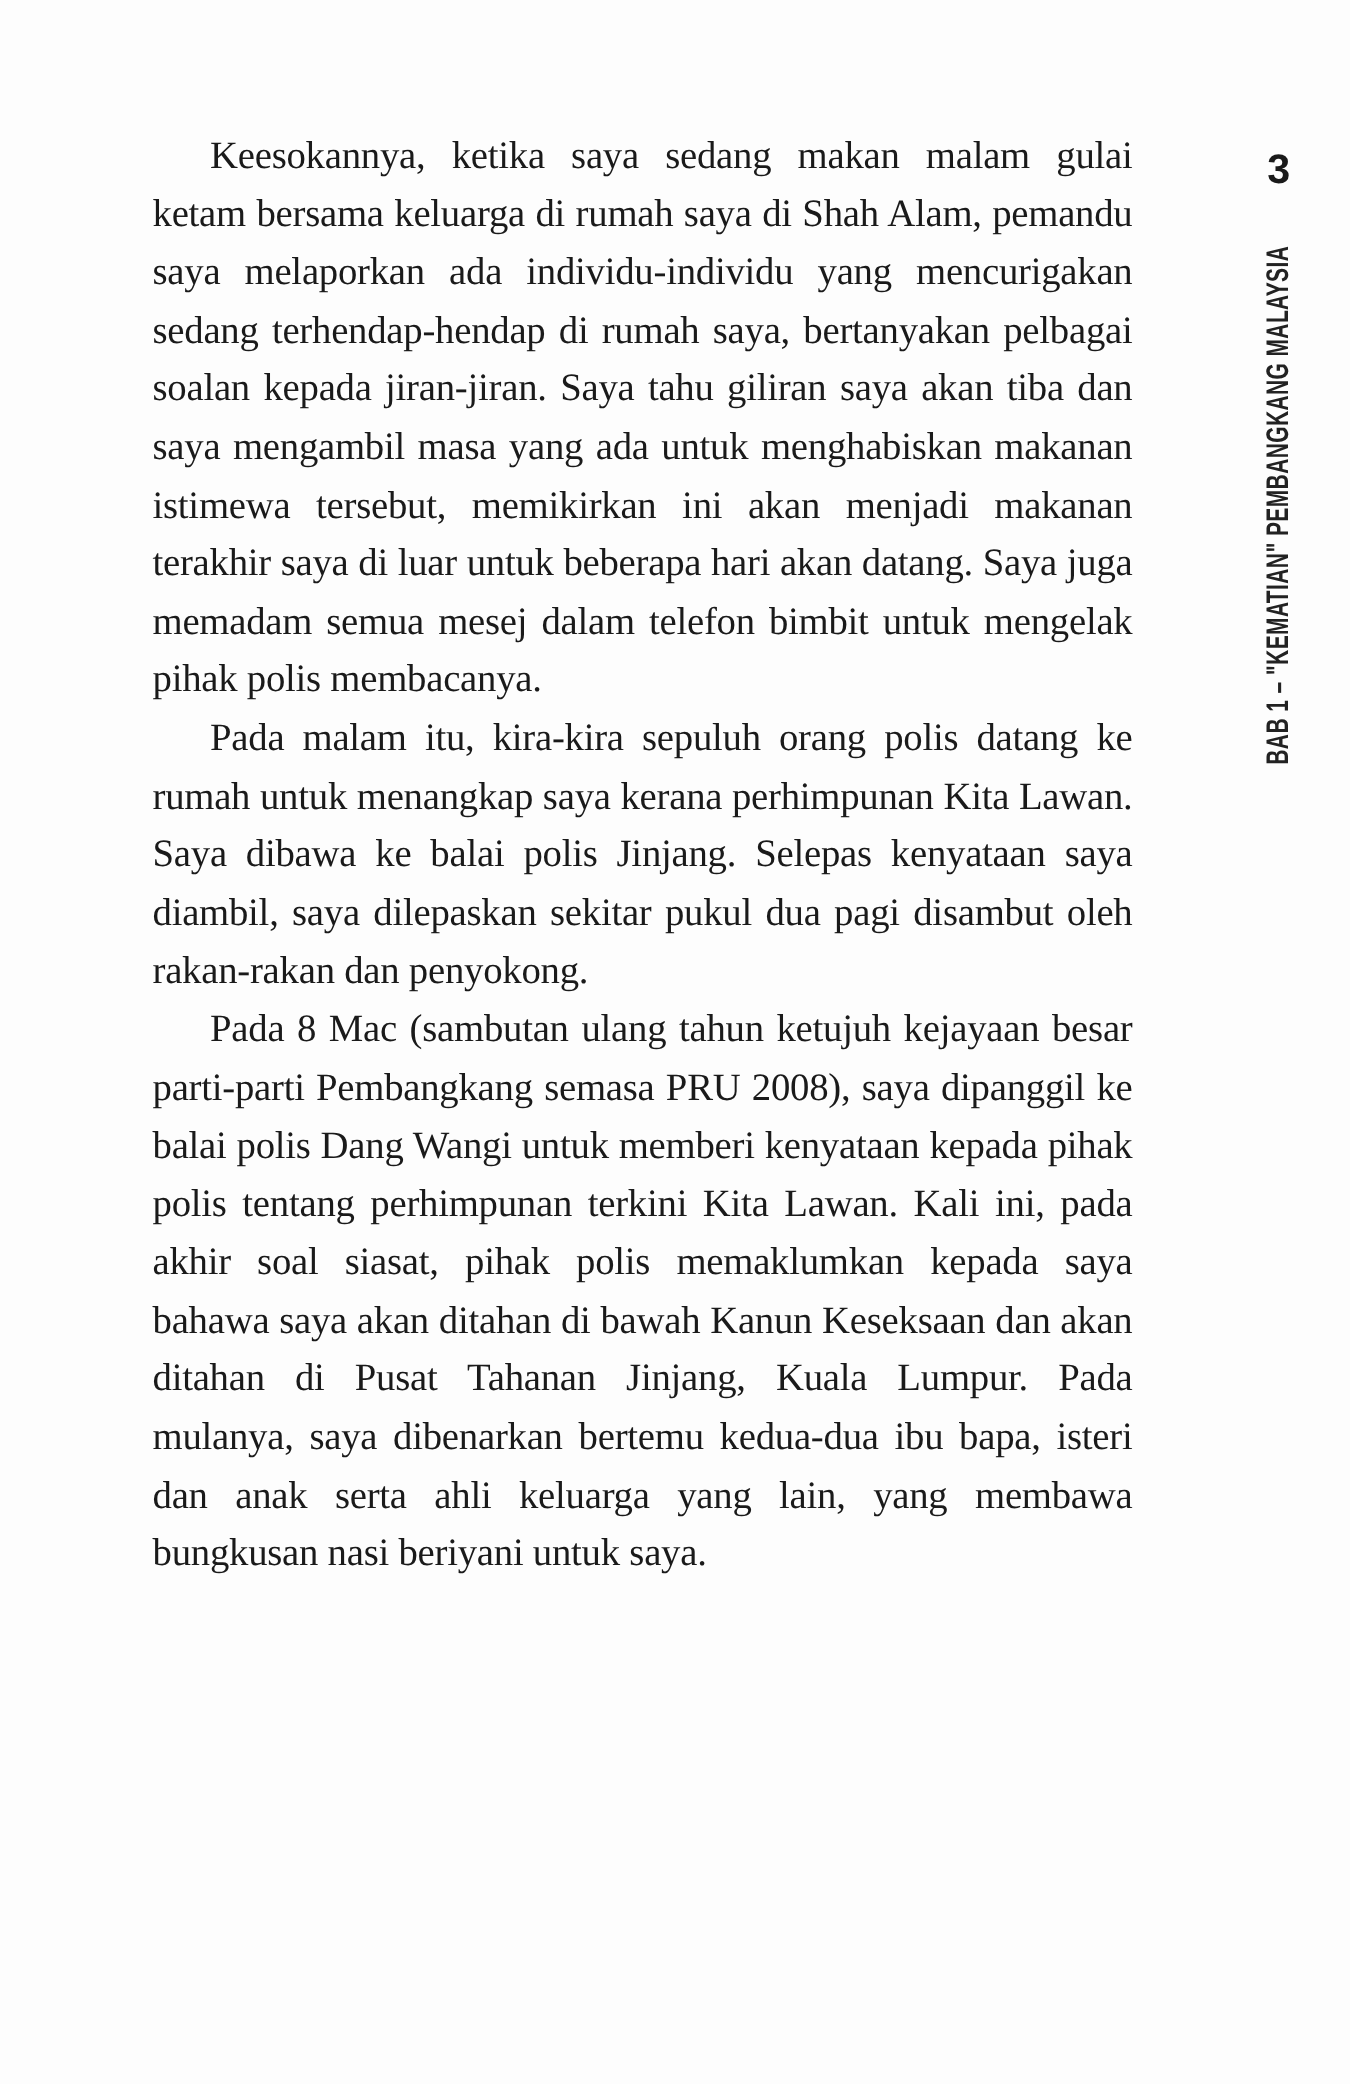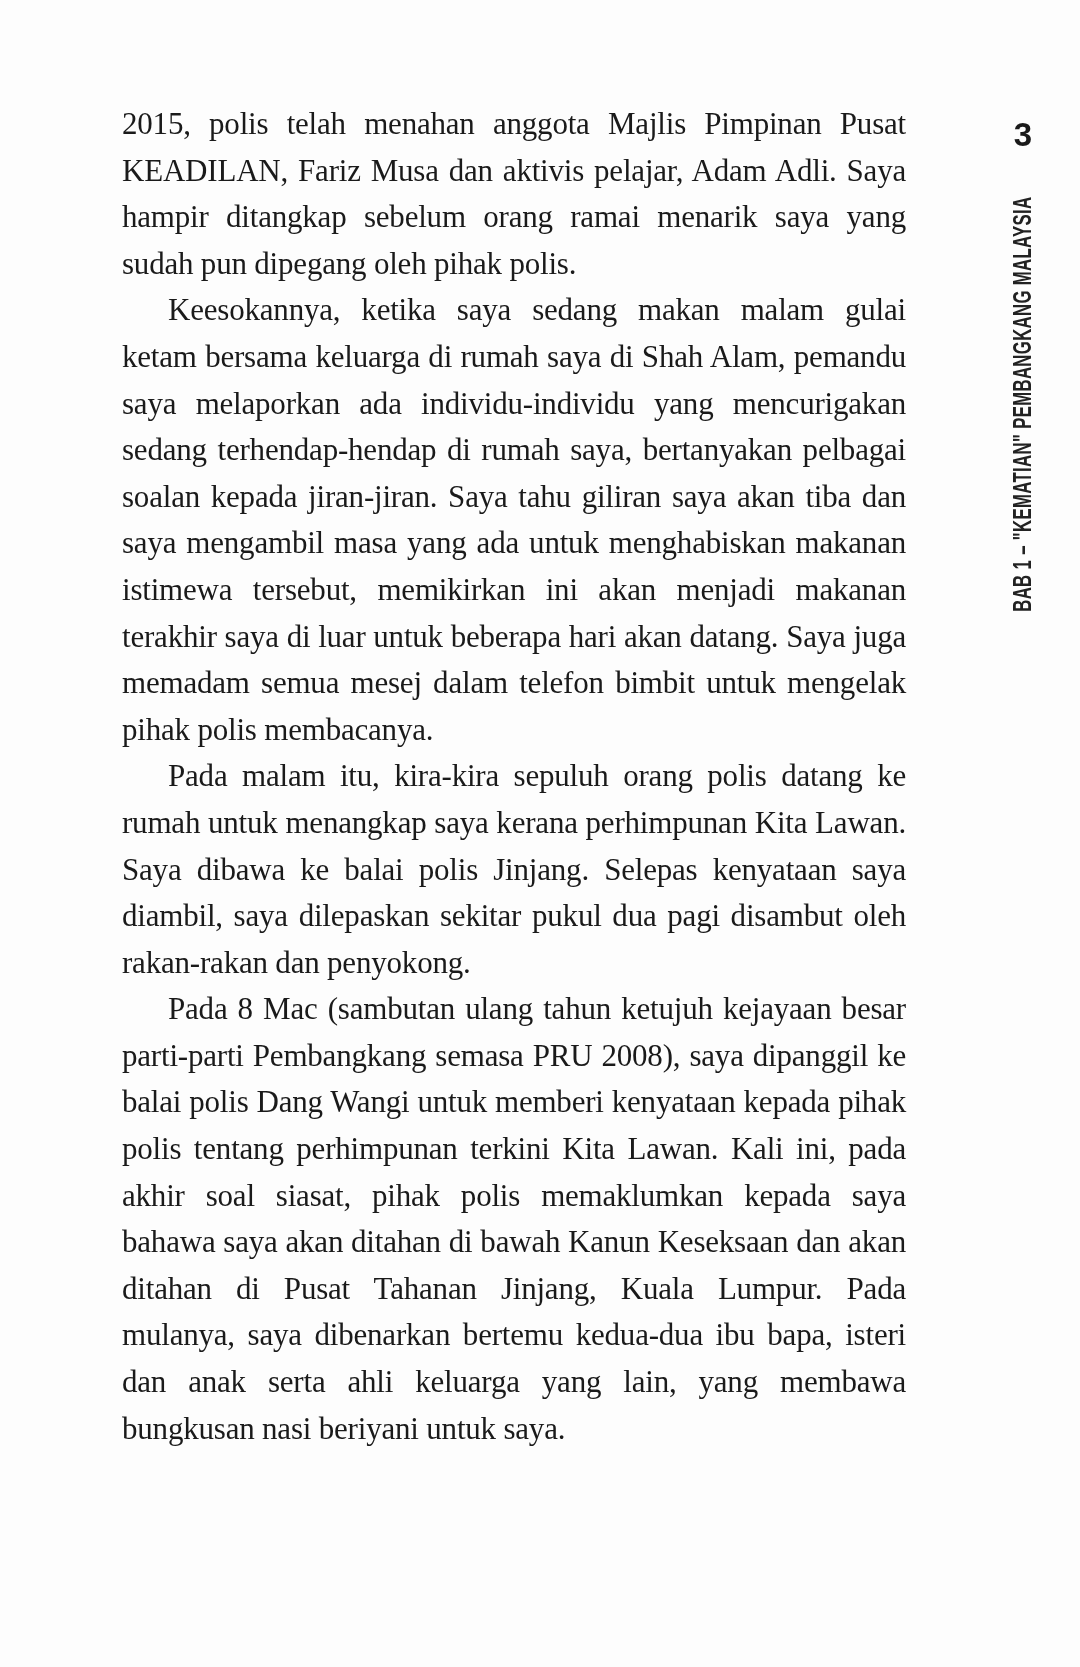--- a/index.html
+++ b/index.html
@@ -67,21 +67,20 @@
     transform: scaleX(0.67);
     transform-origin: center center;
   }
 </style>
 </head>
 <body>
 
 <div class="page">
 
   <div class="body-text" id="paragraph-container">
-      <p class="para">2015, polis telah menahan anggota Majlis Pimpinan Pusat KEADILAN, Fariz Musa dan aktivis pelajar, Adam Adli. Saya hampir ditangkap sebelum orang ramai menarik saya yang sudah pun dipegang oleh pihak polis.</p>
       <p class="para indent">Keesokannya, ketika saya sedang makan malam gulai ketam bersama keluarga di rumah saya di Shah Alam, pemandu saya melaporkan ada individu-individu yang mencurigakan sedang terhendap-hendap di rumah saya, bertanyakan pelbagai soalan kepada jiran-jiran. Saya tahu giliran saya akan tiba dan saya mengambil masa yang ada untuk menghabiskan makanan istimewa tersebut, memikirkan ini akan menjadi makanan terakhir saya di luar untuk beberapa hari akan datang. Saya juga memadam semua mesej dalam telefon bimbit untuk mengelak pihak polis membacanya.</p>
       <p class="para indent">Pada malam itu, kira-kira sepuluh orang polis datang ke rumah untuk menangkap saya kerana perhimpunan Kita Lawan. Saya dibawa ke balai polis Jinjang. Selepas kenyataan saya diambil, saya dilepaskan sekitar pukul dua pagi disambut oleh rakan-rakan dan penyokong.</p>
       <p class="para indent">Pada 8 Mac (sambutan ulang tahun ketujuh kejayaan besar parti-parti Pembangkang semasa PRU 2008), saya dipanggil ke balai polis Dang Wangi untuk memberi kenyataan kepada pihak polis tentang perhimpunan terkini Kita Lawan. Kali ini, pada akhir soal siasat, pihak polis memaklumkan kepada saya bahawa saya akan ditahan di bawah Kanun Keseksaan dan akan ditahan di Pusat Tahanan Jinjang, Kuala Lumpur. Pada mulanya, saya dibenarkan bertemu kedua-dua ibu bapa, isteri dan anak serta ahli keluarga yang lain, yang membawa bungkusan nasi beriyani untuk saya.</p>
     </div>
 
   <div class="page-number">3</div>
 
   <div class="sidebar">
     <span class="sidebar-text">BAB 1 – "KEMATIAN" PEMBANGKANG MALAYSIA</span>
   </div>

